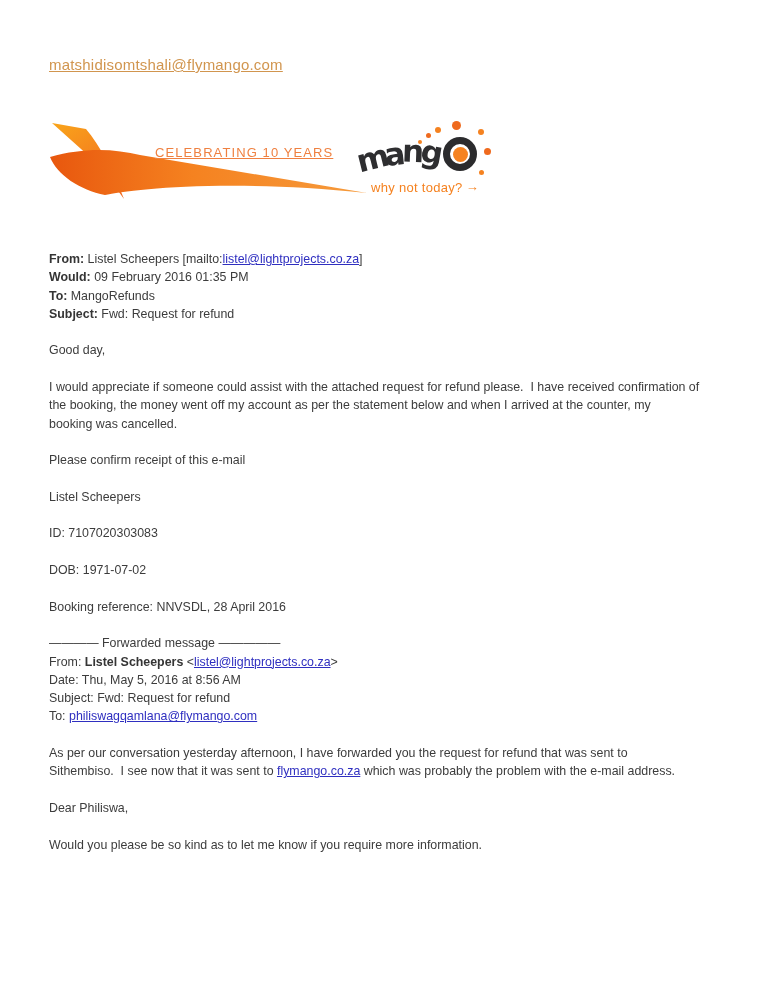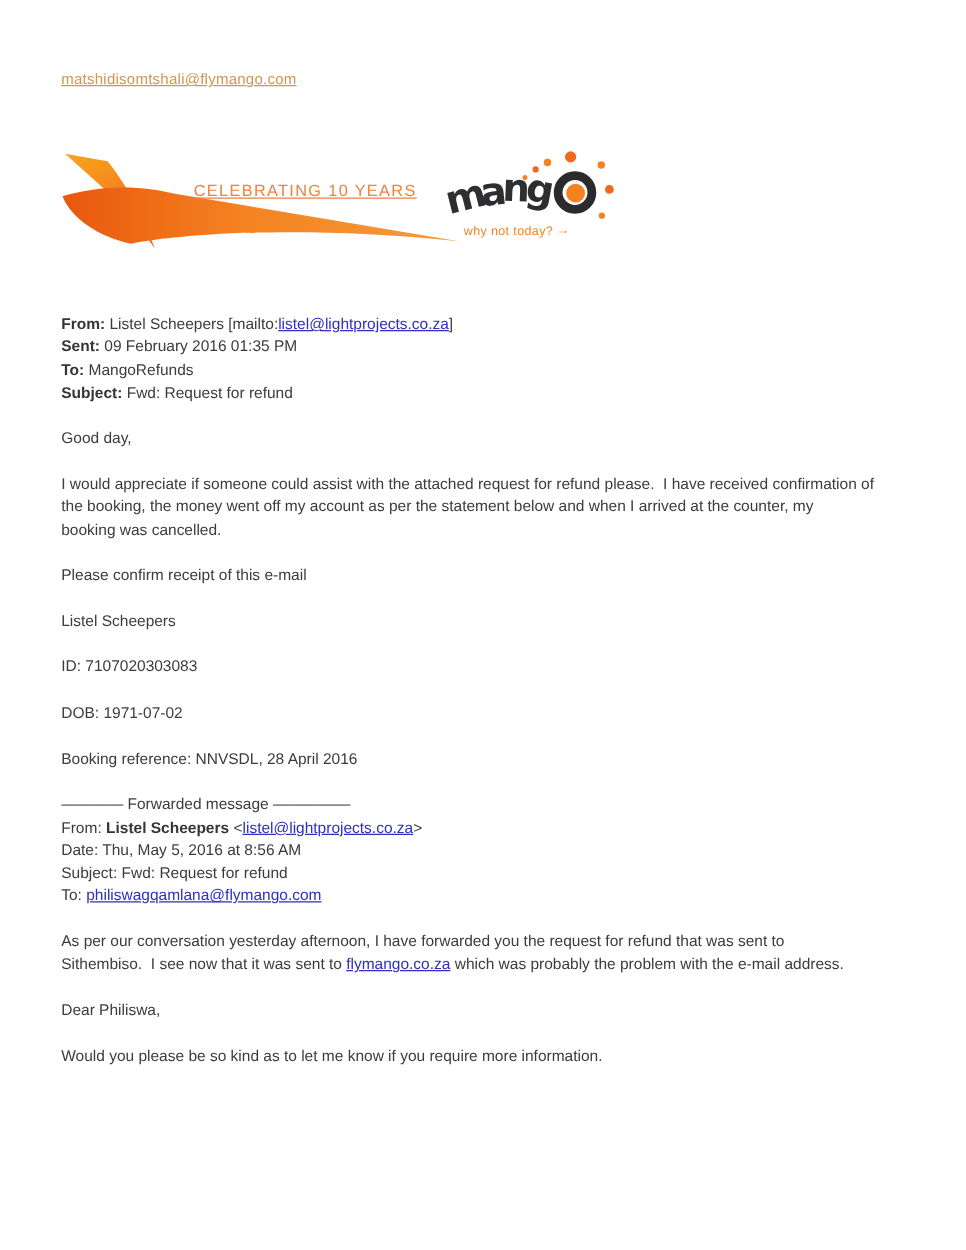--- a/index.html
+++ b/index.html
@@ -4,21 +4,21 @@
 <style>
   html,body{margin:0;padding:0;}
   body{
     width:773px;height:1000px;position:relative;background:#ffffff;
     font-family:"Liberation Sans",sans-serif;color:#3c3c3c;overflow:hidden;
   }
   .page{position:absolute;inset:0;background:#ffffff;}
 
   
   .top-link{
-    position:absolute;left:49px;top:56px;font-size:12px;
+    position:absolute;left:49px;top:56px;font-size:15px;
     color:#d1954e;text-decoration:underline;cursor:pointer;letter-spacing:.2px;
   }
 
   
   .banner{position:absolute;left:45px;top:118px;width:450px;height:88px;}
   .swoosh{position:absolute;left:0;top:2px;}
   .celebrating{
     position:absolute;left:110px;top:27px;font-size:13px;letter-spacing:1.1px;
     color:#ef8040;white-space:nowrap;text-decoration:underline;
   }
@@ -38,21 +38,21 @@
   }
   .dot{position:absolute;border-radius:50%;background:#f58220;}
   .d1{left:63px;top:18px;width:4px;height:4px;}
   .d2{left:71px;top:11px;width:5px;height:5px;background:#ef6a1e;}
   .d3{left:80px;top:5px;width:6px;height:6px;}
   .d4{left:97px;top:-1px;width:9px;height:9px;background:#ef6a1e;}
   .d5{left:123px;top:7px;width:6px;height:6px;}
   .d6{left:129px;top:26px;width:7px;height:7px;background:#ef6a1e;}
   .d7{left:124px;top:48px;width:5px;height:5px;}
   .tagline{
-    position:absolute;left:16px;top:58px;font-size:10px;color:#f58220;
+    position:absolute;left:16px;top:58px;font-size:13px;color:#f58220;
     letter-spacing:.3px;white-space:nowrap;text-align:center;
   }
   .tagline-arrow{display:inline-block;margin-left:3px;transform:translateY(-1px);}
 
   
   .content{
     position:absolute;left:49px;top:250px;width:694px;
     font-size:12.4px;line-height:18.3px;
   }
   .content p{margin:18.3px 0 0 0;white-space:pre-line;}
@@ -99,21 +99,21 @@
       <span class="dot d6"></span>
       <span class="dot d7"></span>
       <div class="tagline"><span>why not today?</span><span class="tagline-arrow">→</span></div>
     </div>
   </div>
 
   <div class="content">
 
     <div class="block">
       <p><b>From:</b> <span>Listel Scheepers [mailto:</span><a class="blue">listel@lightprojects.co.za</a><span>]</span></p>
-      <p><b>Sent:</b> <span>09 February 2016 01:35 PM</span></p>
+      <p><b>Would:</b> <span>09 February 2016 01:35 PM</span></p>
       <p><b>To:</b> <span>MangoRefunds</span></p>
       <p><b>Subject:</b> <span>Fwd: Request for refund</span></p>
     </div>
 
     <p>Good day,</p>
     <p>I would appreciate if someone could assist with the attached request for refund please.&nbsp; I have received confirmation of
 the booking, the money went off my account as per the statement below and when I arrived at the counter, my
 booking was cancelled.</p>
     <p>Please confirm receipt of this e-mail</p>
     <p>Listel Scheepers</p>

